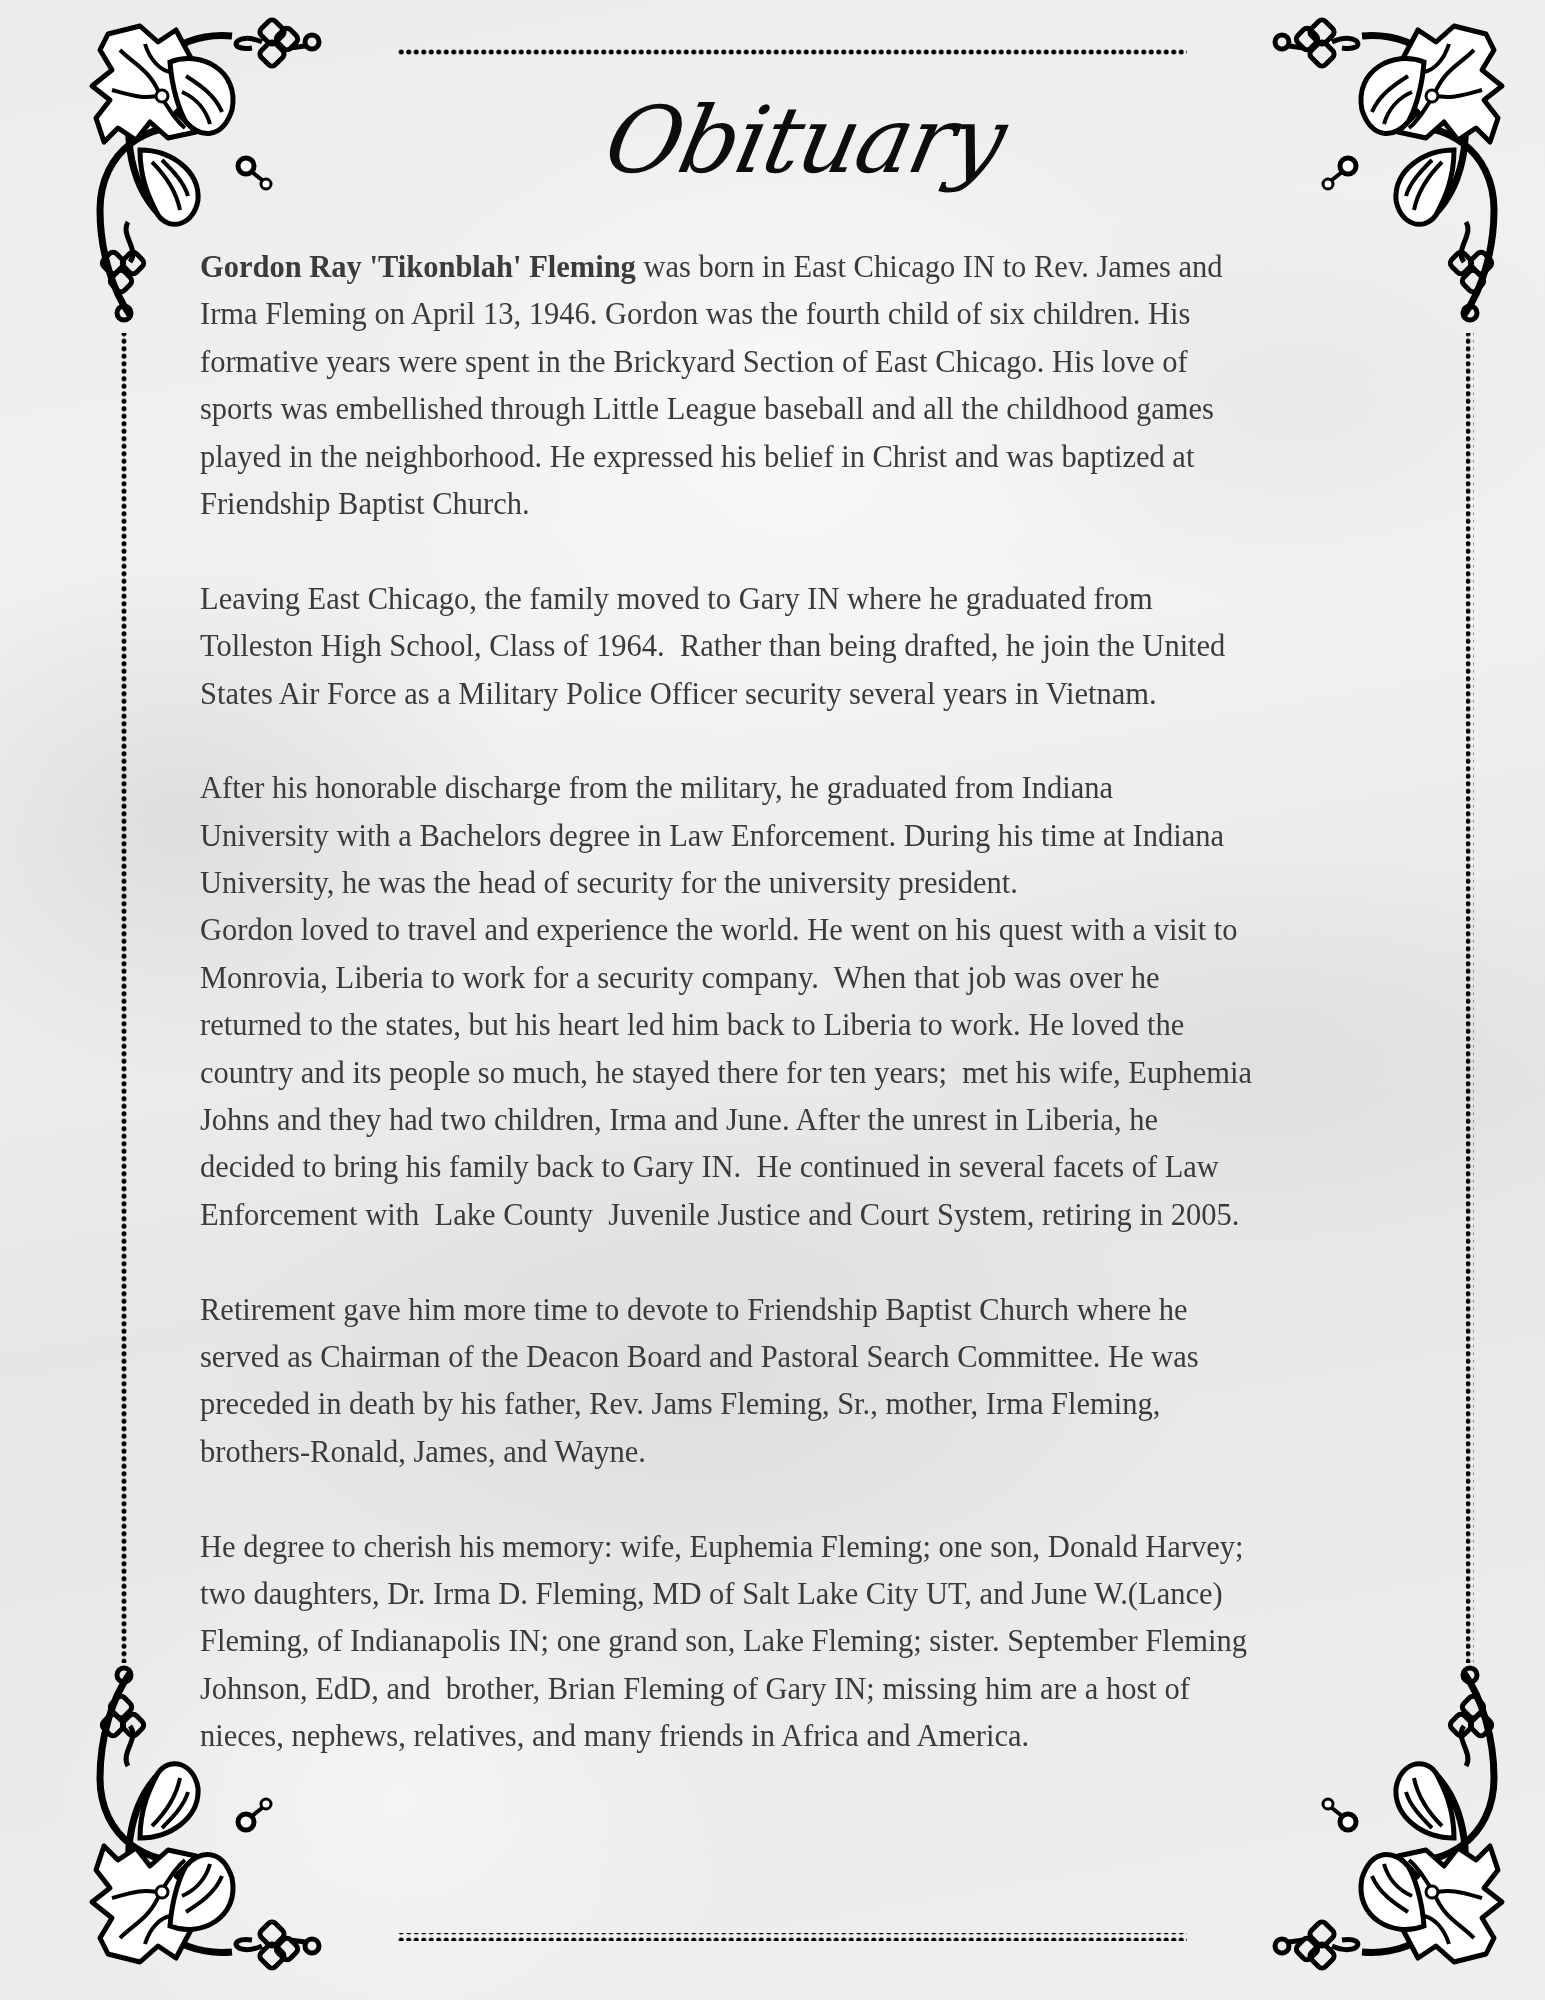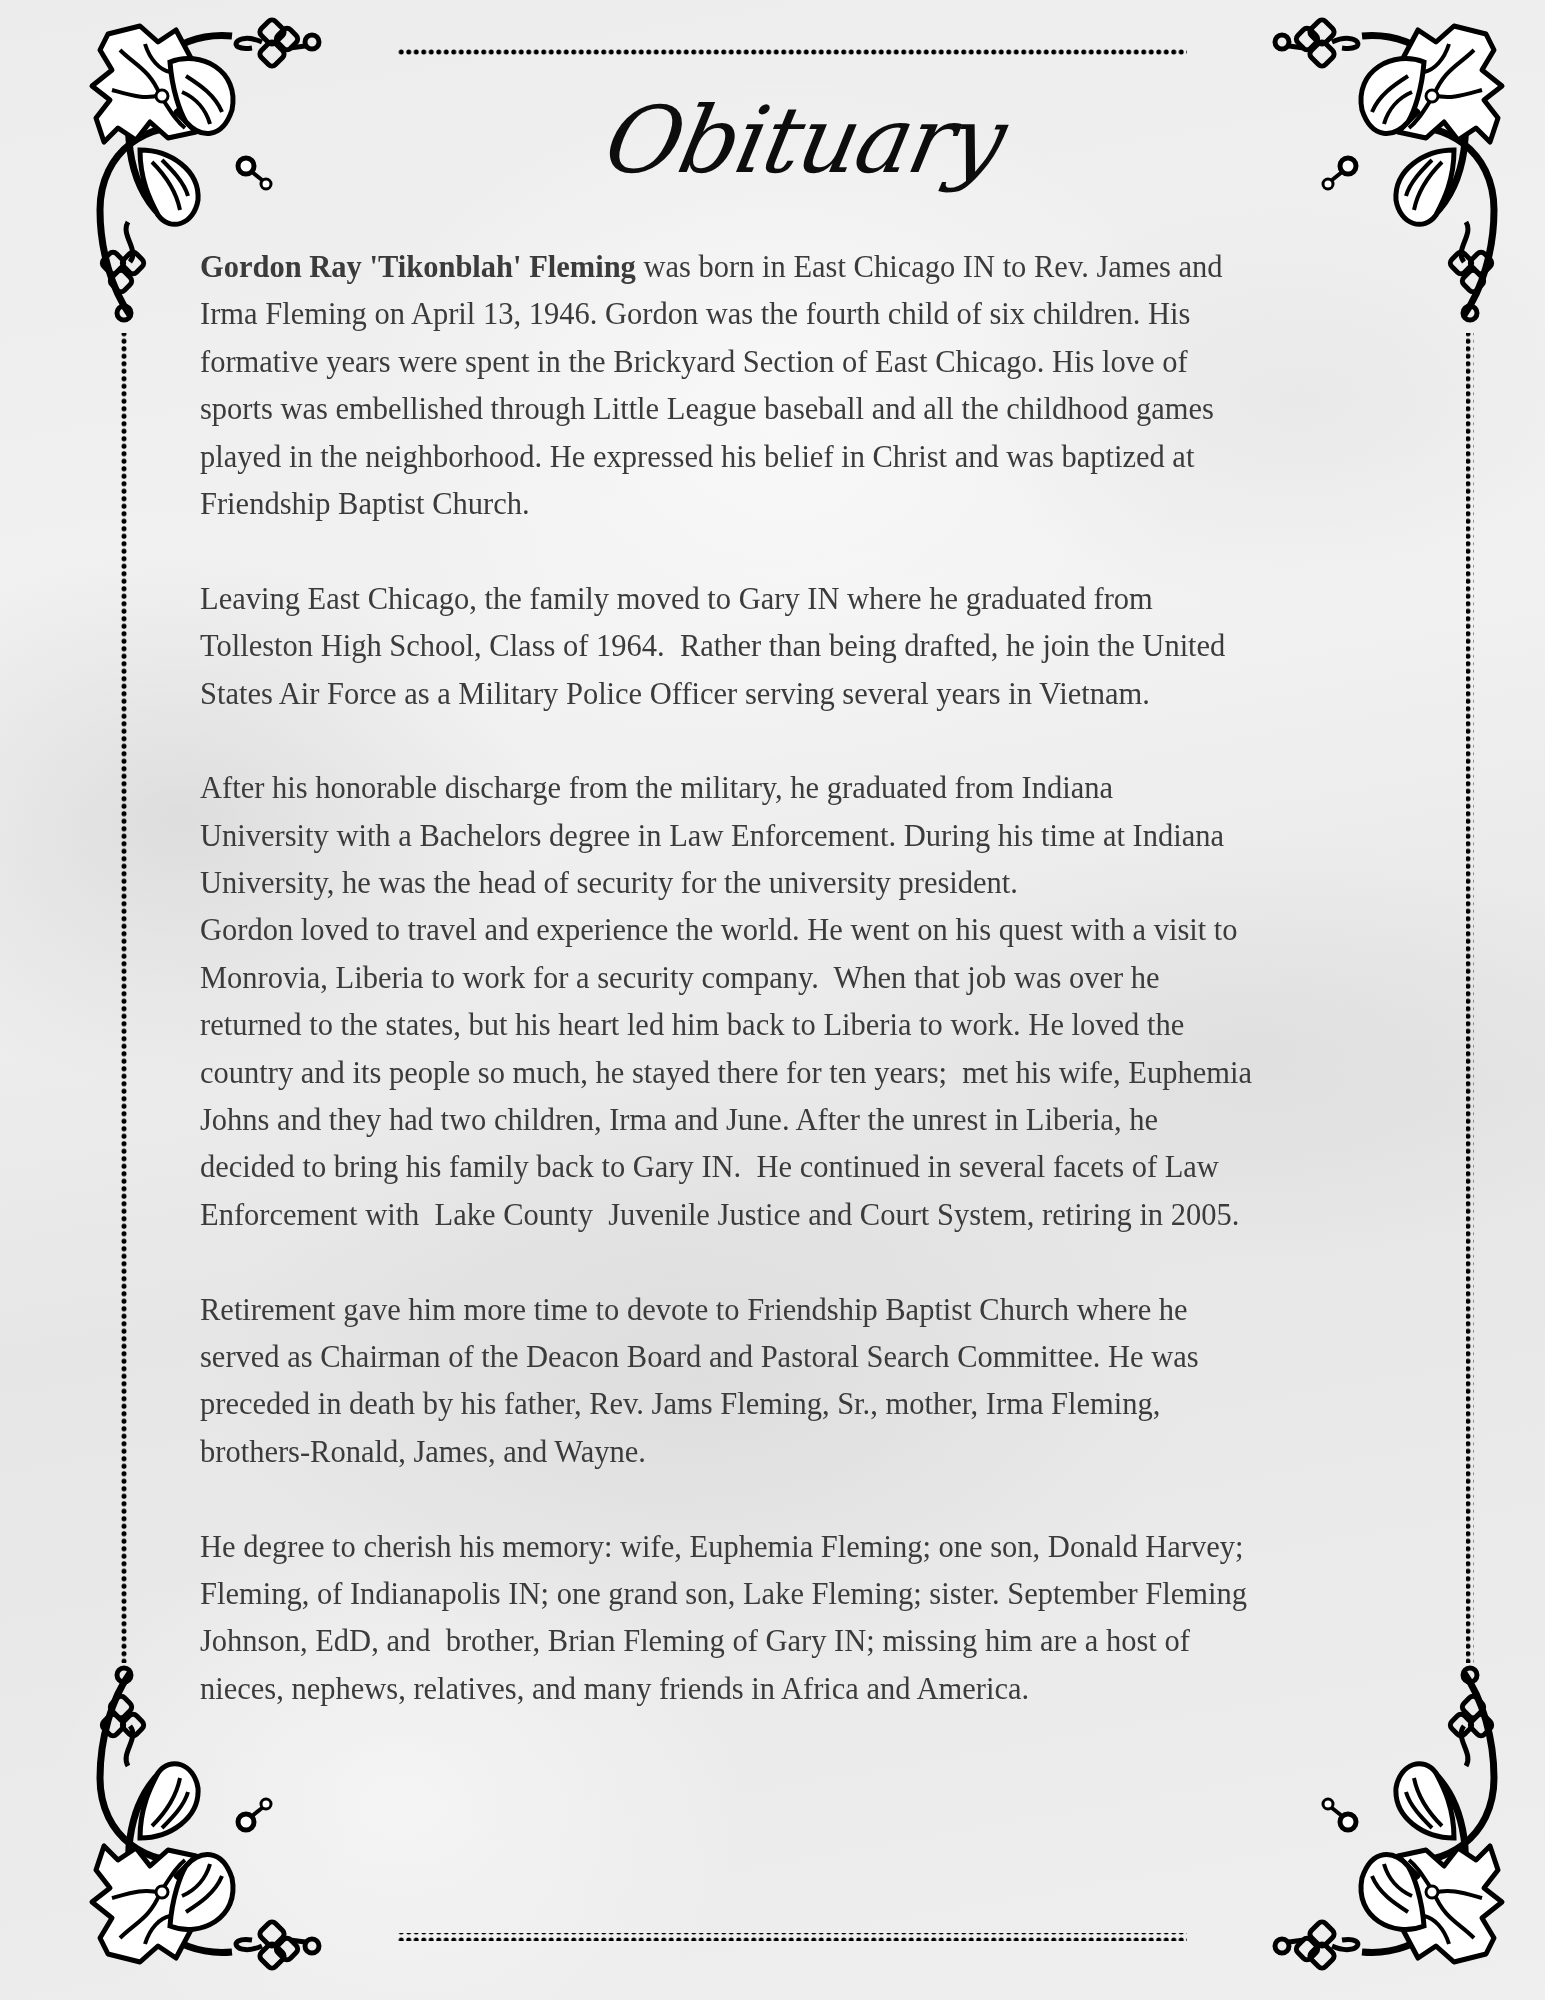--- a/index.html
+++ b/index.html
@@ -103,35 +103,36 @@
 <div class="body-text" id="obit-body">
     <div class="line"><span class="bold">Gordon Ray 'Tikonblah' Fleming</span><span> was born in East Chicago IN to Rev. James and</span></div>
     <div class="line"><span>Irma Fleming on April 13, 1946. Gordon was the fourth child of six children. His</span></div>
     <div class="line"><span>formative years were spent in the Brickyard Section of East Chicago. His love of</span></div>
     <div class="line"><span>sports was embellished through Little League baseball and all the childhood games</span></div>
     <div class="line"><span>played in the neighborhood. He expressed his belief in Christ and was baptized at</span></div>
     <div class="line"><span>Friendship Baptist Church.</span></div>
     <div class="line blank"><span></span></div>
     <div class="line"><span>Leaving East Chicago, the family moved to Gary IN where he graduated from</span></div>
     <div class="line"><span>Tolleston High School, Class of 1964.  Rather than being drafted, he join the United</span></div>
-    <div class="line"><span>States Air Force as a Military Police Officer serving several years in Vietnam.</span></div>
+    <div class="line"><span>States Air Force as a Military Police Officer security several years in Vietnam.</span></div>
     <div class="line blank"><span></span></div>
     <div class="line"><span>After his honorable discharge from the military, he graduated from Indiana</span></div>
     <div class="line"><span>University with a Bachelors degree in Law Enforcement. During his time at Indiana</span></div>
     <div class="line"><span>University, he was the head of security for the university president.</span></div>
     <div class="line"><span>Gordon loved to travel and experience the world. He went on his quest with a visit to</span></div>
     <div class="line"><span>Monrovia, Liberia to work for a security company.  When that job was over he</span></div>
     <div class="line"><span>returned to the states, but his heart led him back to Liberia to work. He loved the</span></div>
     <div class="line"><span>country and its people so much, he stayed there for ten years;  met his wife, Euphemia</span></div>
     <div class="line"><span>Johns and they had two children, Irma and June. After the unrest in Liberia, he</span></div>
     <div class="line"><span>decided to bring his family back to Gary IN.  He continued in several facets of Law</span></div>
     <div class="line"><span>Enforcement with  Lake County  Juvenile Justice and Court System, retiring in 2005.</span></div>
     <div class="line blank"><span></span></div>
     <div class="line"><span>Retirement gave him more time to devote to Friendship Baptist Church where he</span></div>
     <div class="line"><span>served as Chairman of the Deacon Board and Pastoral Search Committee. He was</span></div>
     <div class="line"><span>preceded in death by his father, Rev. Jams Fleming, Sr., mother, Irma Fleming,</span></div>
     <div class="line"><span>brothers-Ronald, James, and Wayne.</span></div>
     <div class="line blank"><span></span></div>
     <div class="line"><span>He degree to cherish his memory: wife, Euphemia Fleming; one son, Donald Harvey;</span></div>
+    <div class="line"><span>two daughters, Dr. Irma D. Fleming, MD of Salt Lake City UT, and June W.(Lance)</span></div>
     <div class="line"><span>Fleming, of Indianapolis IN; one grand son, Lake Fleming; sister. September Fleming</span></div>
     <div class="line"><span>Johnson, EdD, and  brother, Brian Fleming of Gary IN; missing him are a host of</span></div>
     <div class="line"><span>nieces, nephews, relatives, and many friends in Africa and America.</span></div>
   </div>
 
 </body></html>

